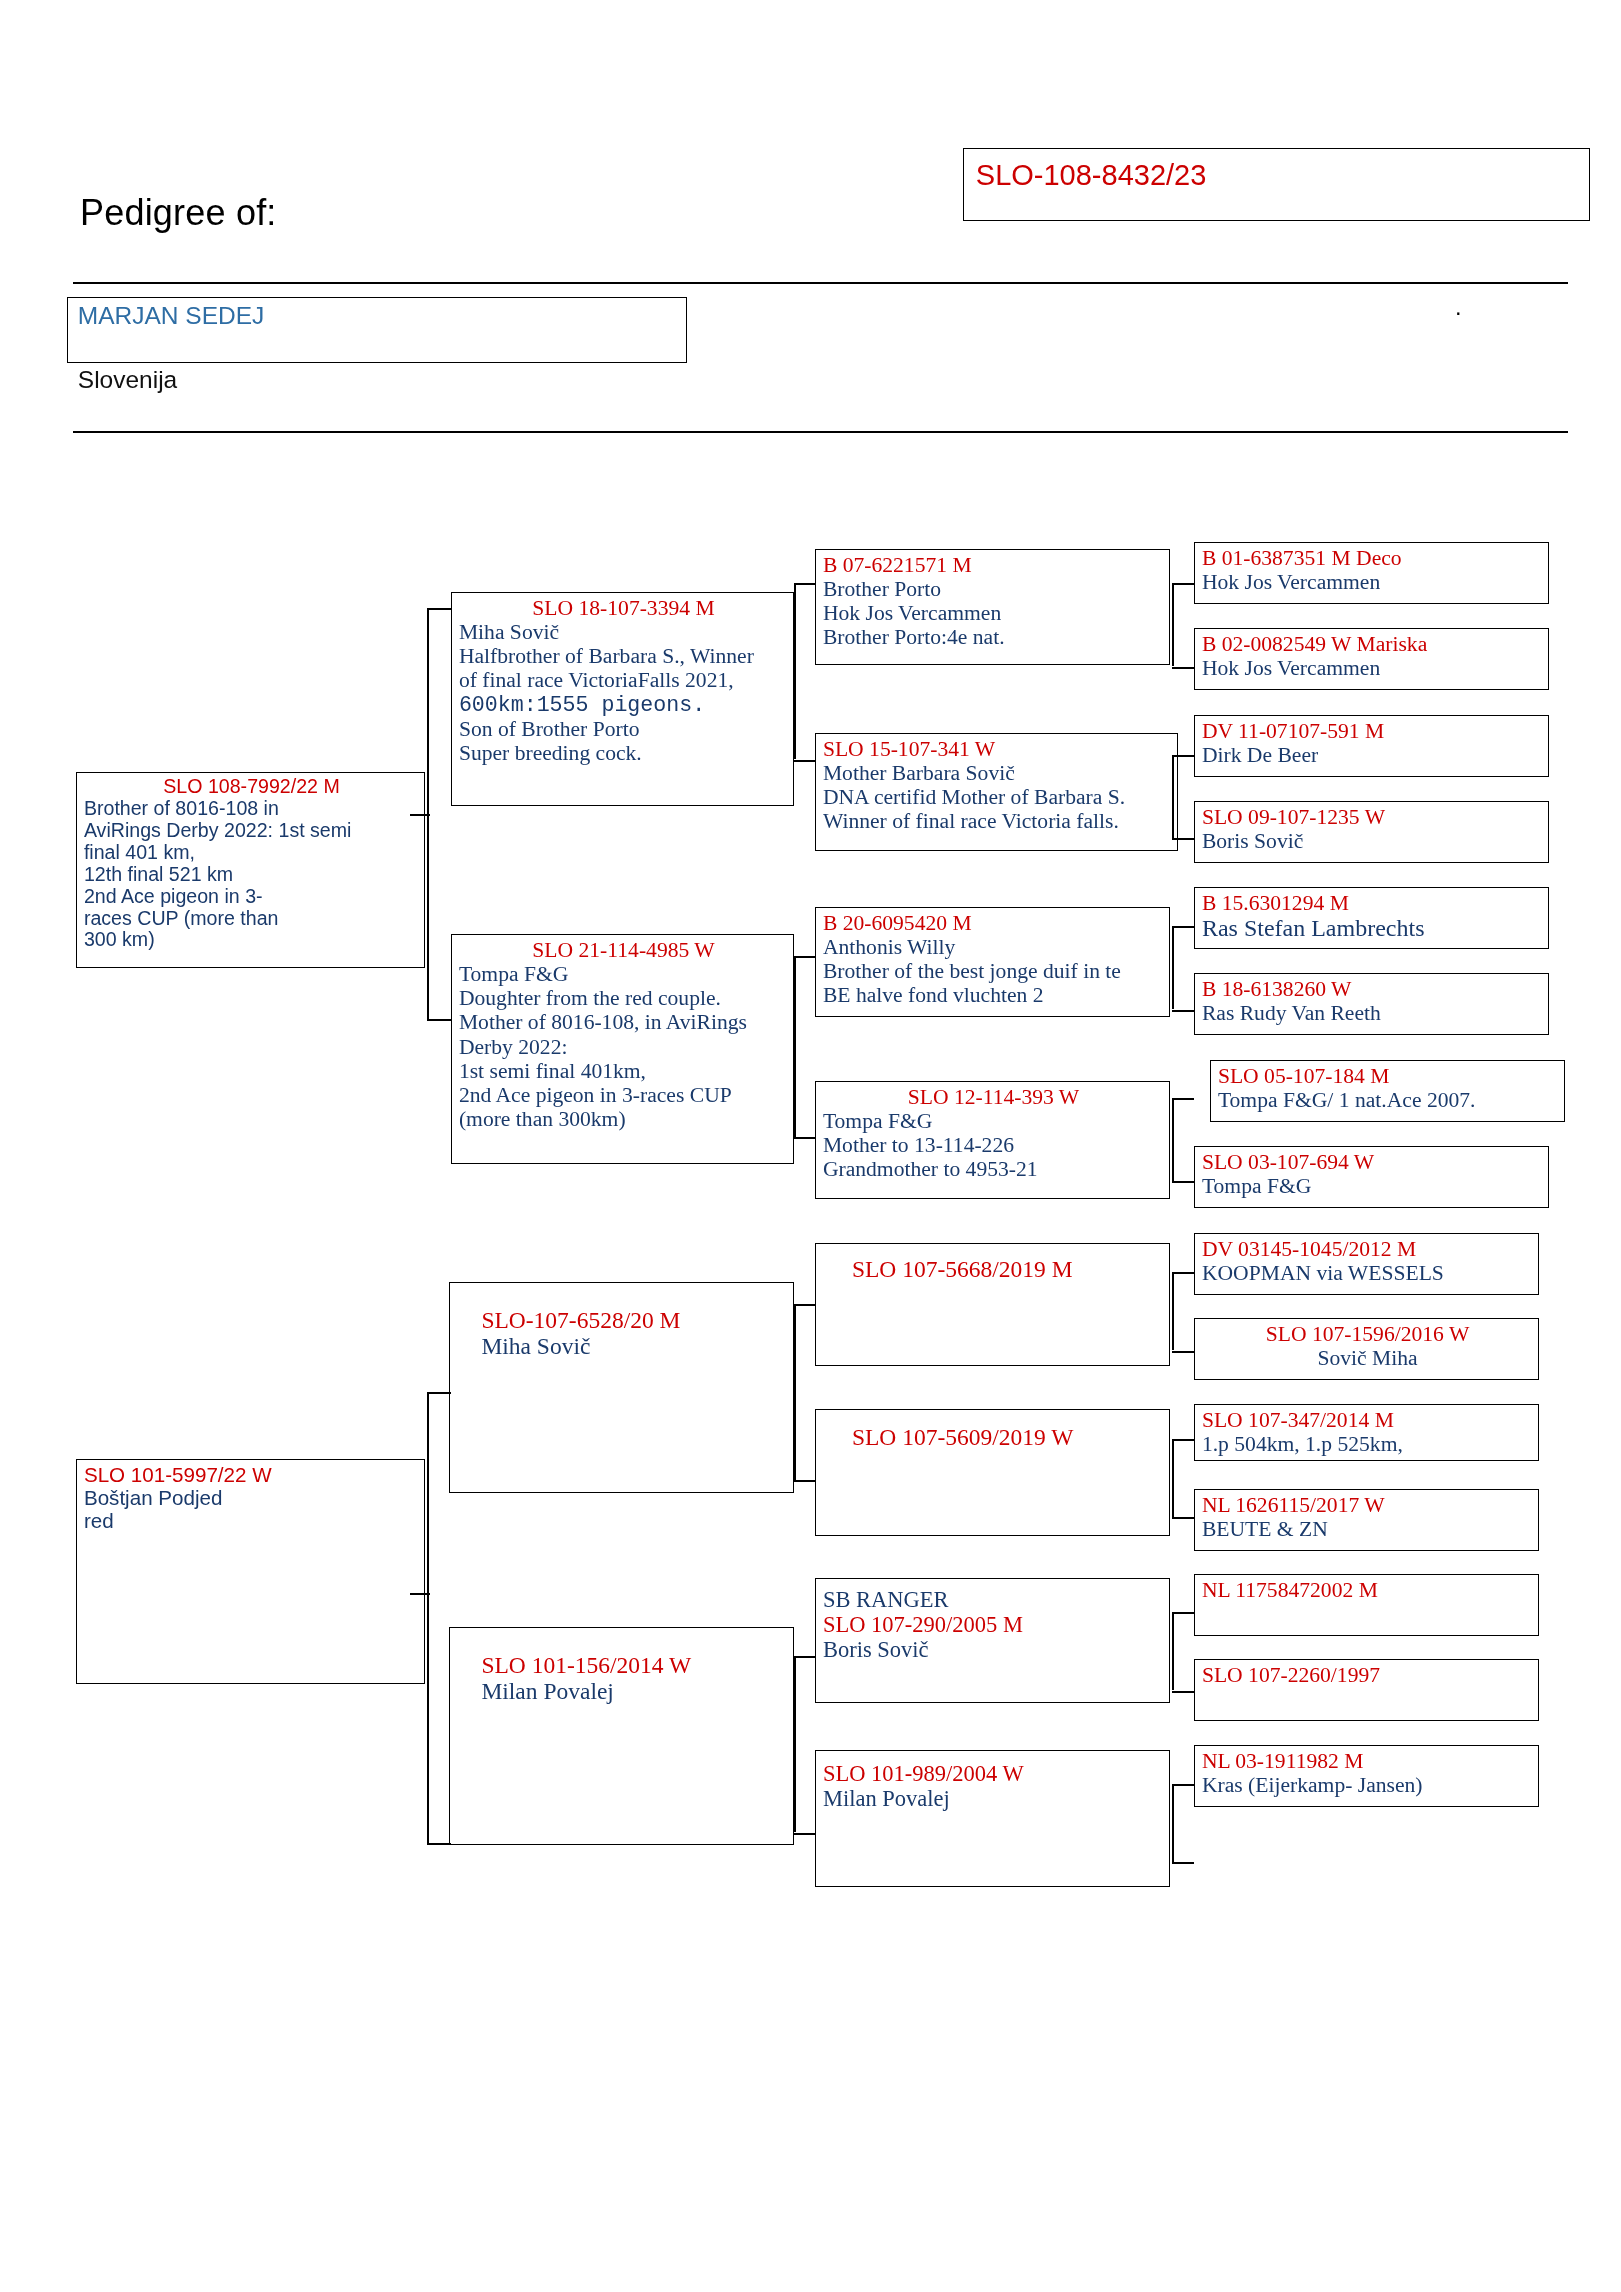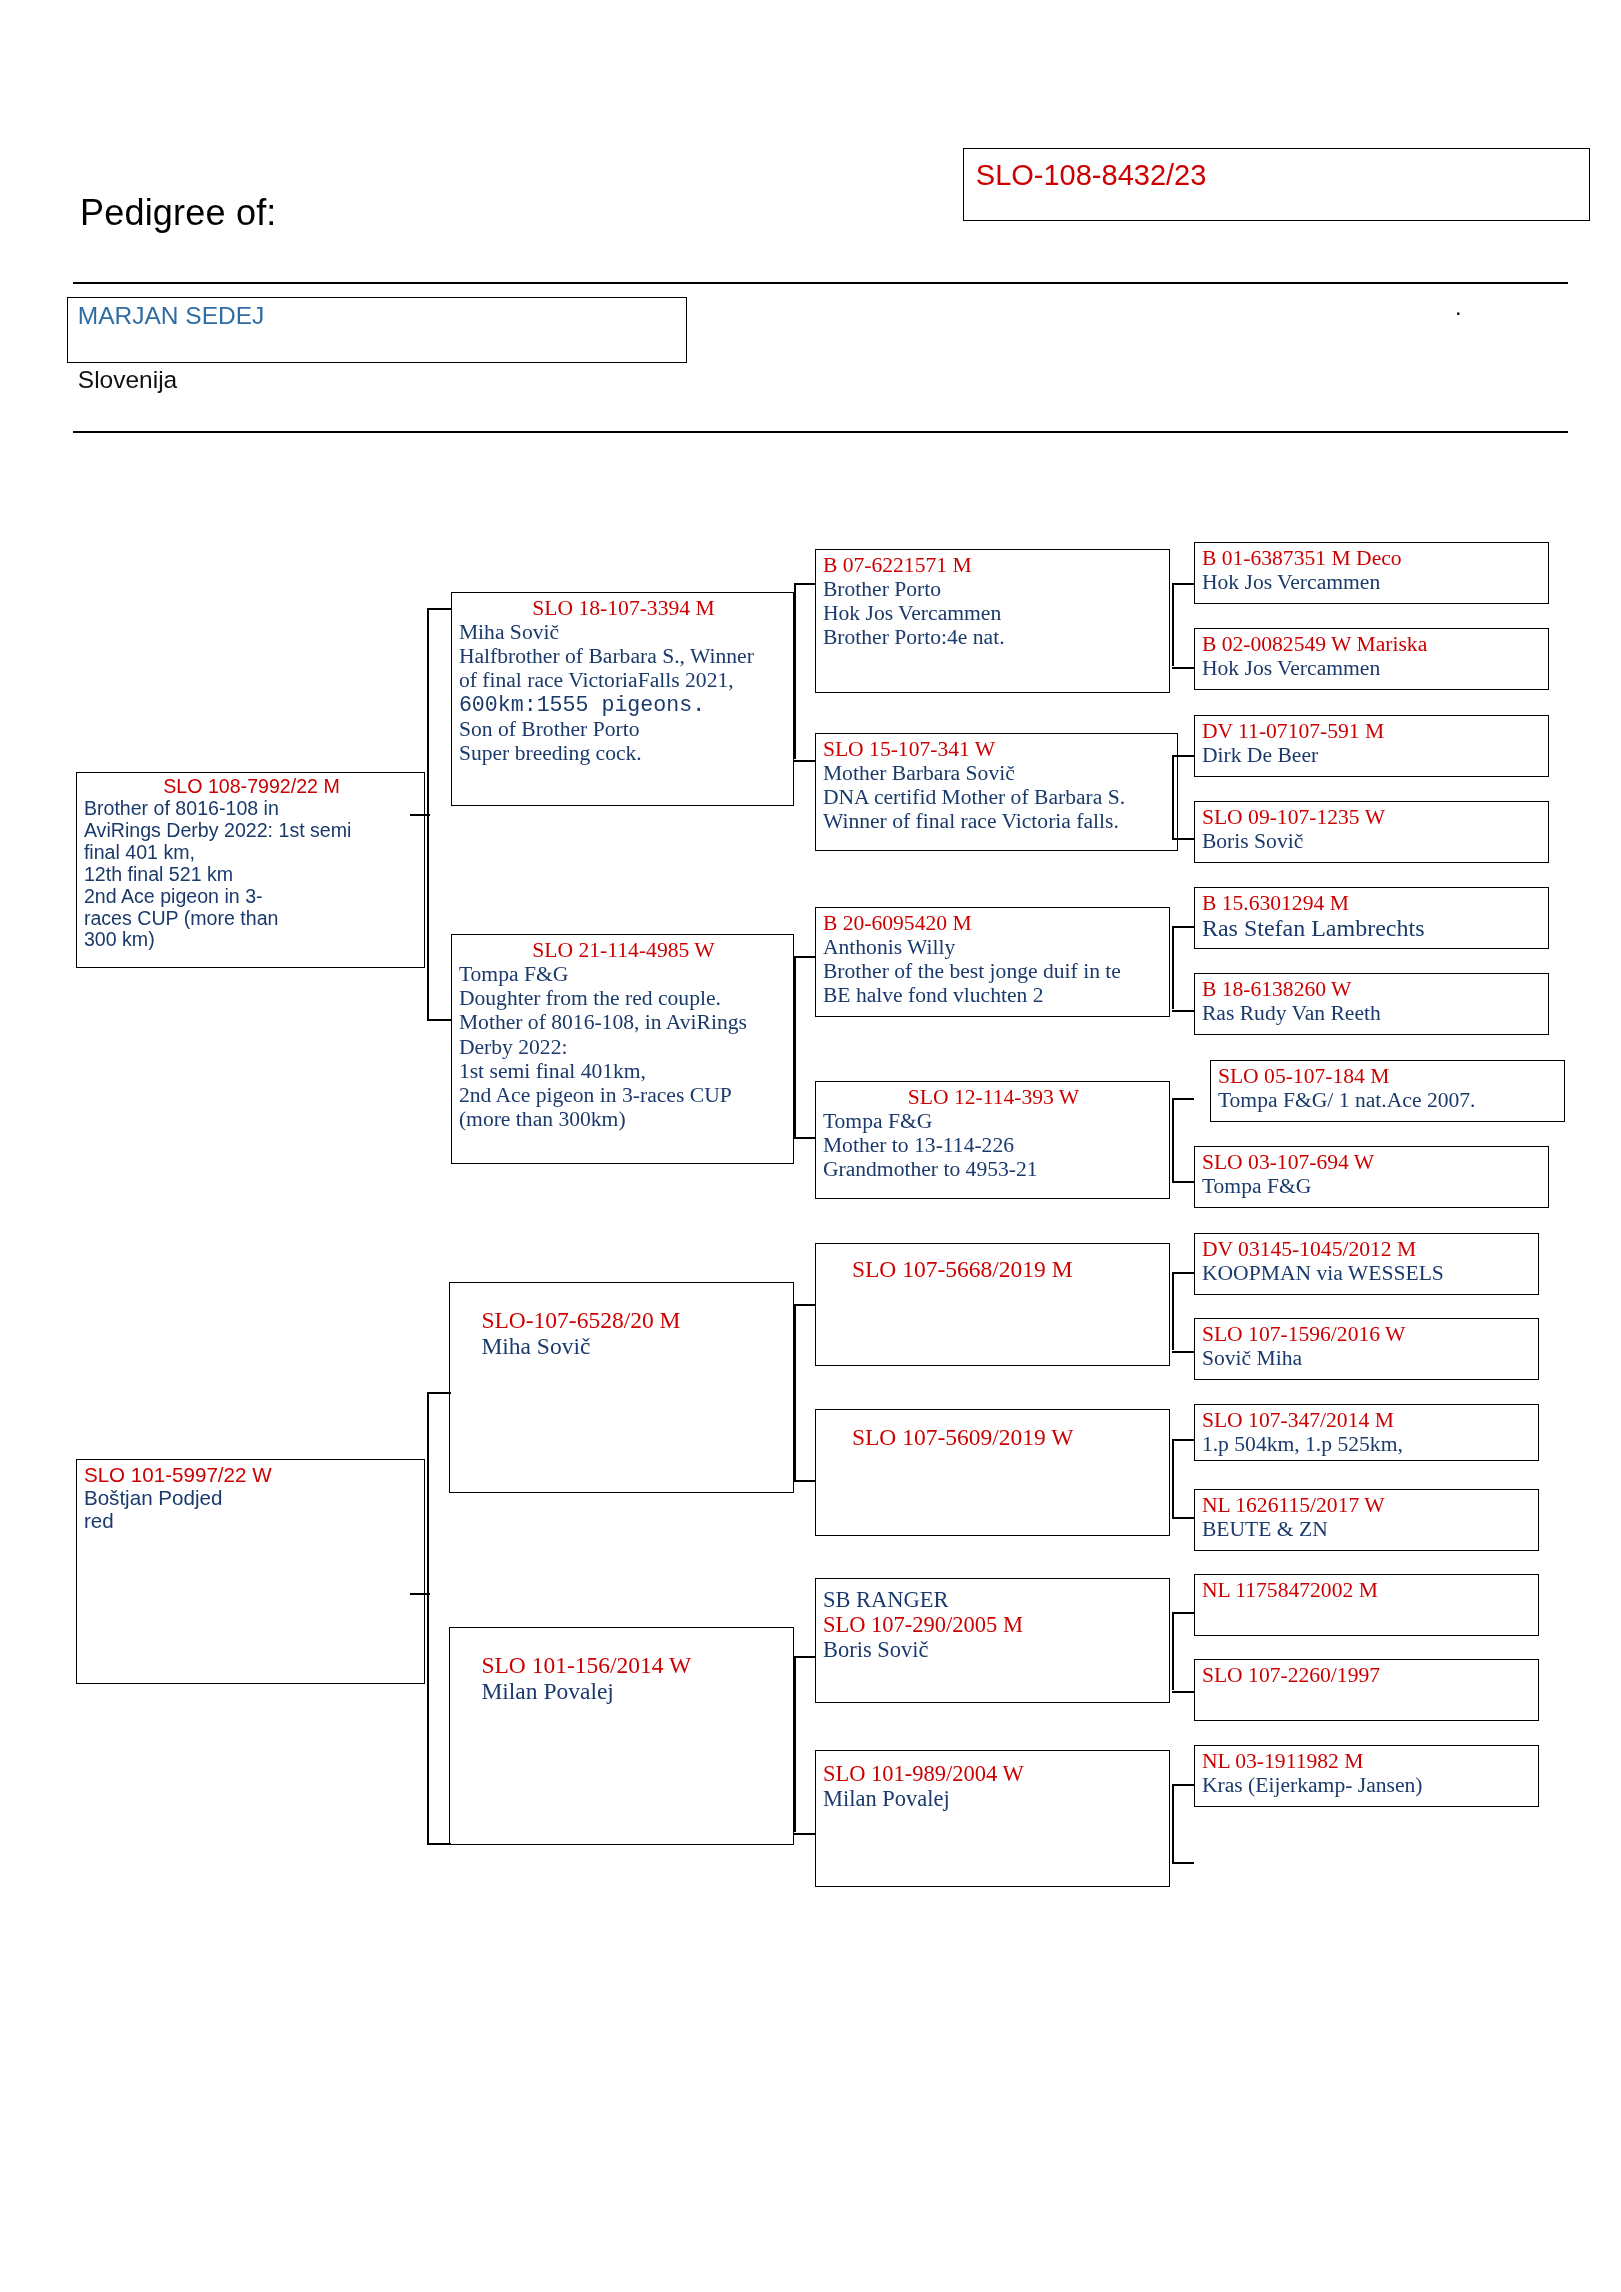--- a/index.html
+++ b/index.html
@@ -262,21 +262,21 @@
     </div>
   </div>
 
   <div class="box" style="left:449px; top:1627px; width:345px; height:218px;">
     <div class="pad" style="padding-top:23.5px;">
       <span class="ring" style="font-size:23.5px; padding-left:24.5px;">SLO 101-156/2014 W</span>
       <span class="line" style="font-size:23.5px; padding-left:24.5px;">Milan Povalej</span>
     </div>
   </div>
 
-  <div class="box" style="left:815px; top:549px; width:355px; height:144px;">
+  <div class="box" style="left:815px; top:549px; width:355px; height:116px;">
     <div class="pad">
       <span class="ring" style="font-size:21.6px;">B 07-6221571 M</span>
       <span class="line" style="font-size:21.6px;">Brother Porto</span>
       <span class="line" style="font-size:21.6px;">Hok Jos Vercammen</span>
       <span class="line" style="font-size:21.6px;">Brother Porto:4e nat.</span>
     </div>
   </div>
 
   <div class="box" style="left:815px; top:733px; width:363px; height:118px;">
     <div class="pad">
@@ -388,21 +388,21 @@
     </div>
   </div>
 
   <div class="box" style="left:1194px; top:1233px; width:345px; height:62px;">
     <div class="pad">
       <span class="ring" style="font-size:21.6px;">DV 03145-1045/2012 M</span>
       <span class="line" style="font-size:21.6px;">KOOPMAN via WESSELS</span>
     </div>
   </div>
 
-  <div class="box" style="left:1194px; top:1318px; width:345px; height:62px;">
+  <div class="box" style="left:1194px; top:1318px; width:345px; height:62px;text-align:center;">
     <div class="pad">
       <span class="ring" style="font-size:21.6px;">SLO 107-1596/2016 W</span>
       <span class="line" style="font-size:21.6px;">Sovič Miha</span>
     </div>
   </div>
 
   <div class="box" style="left:1194px; top:1404px; width:345px; height:57px;">
     <div class="pad">
       <span class="ring" style="font-size:21.6px;">SLO 107-347/2014 M</span>
       <span class="line" style="font-size:21.6px;">1.p 504km, 1.p 525km,</span>

